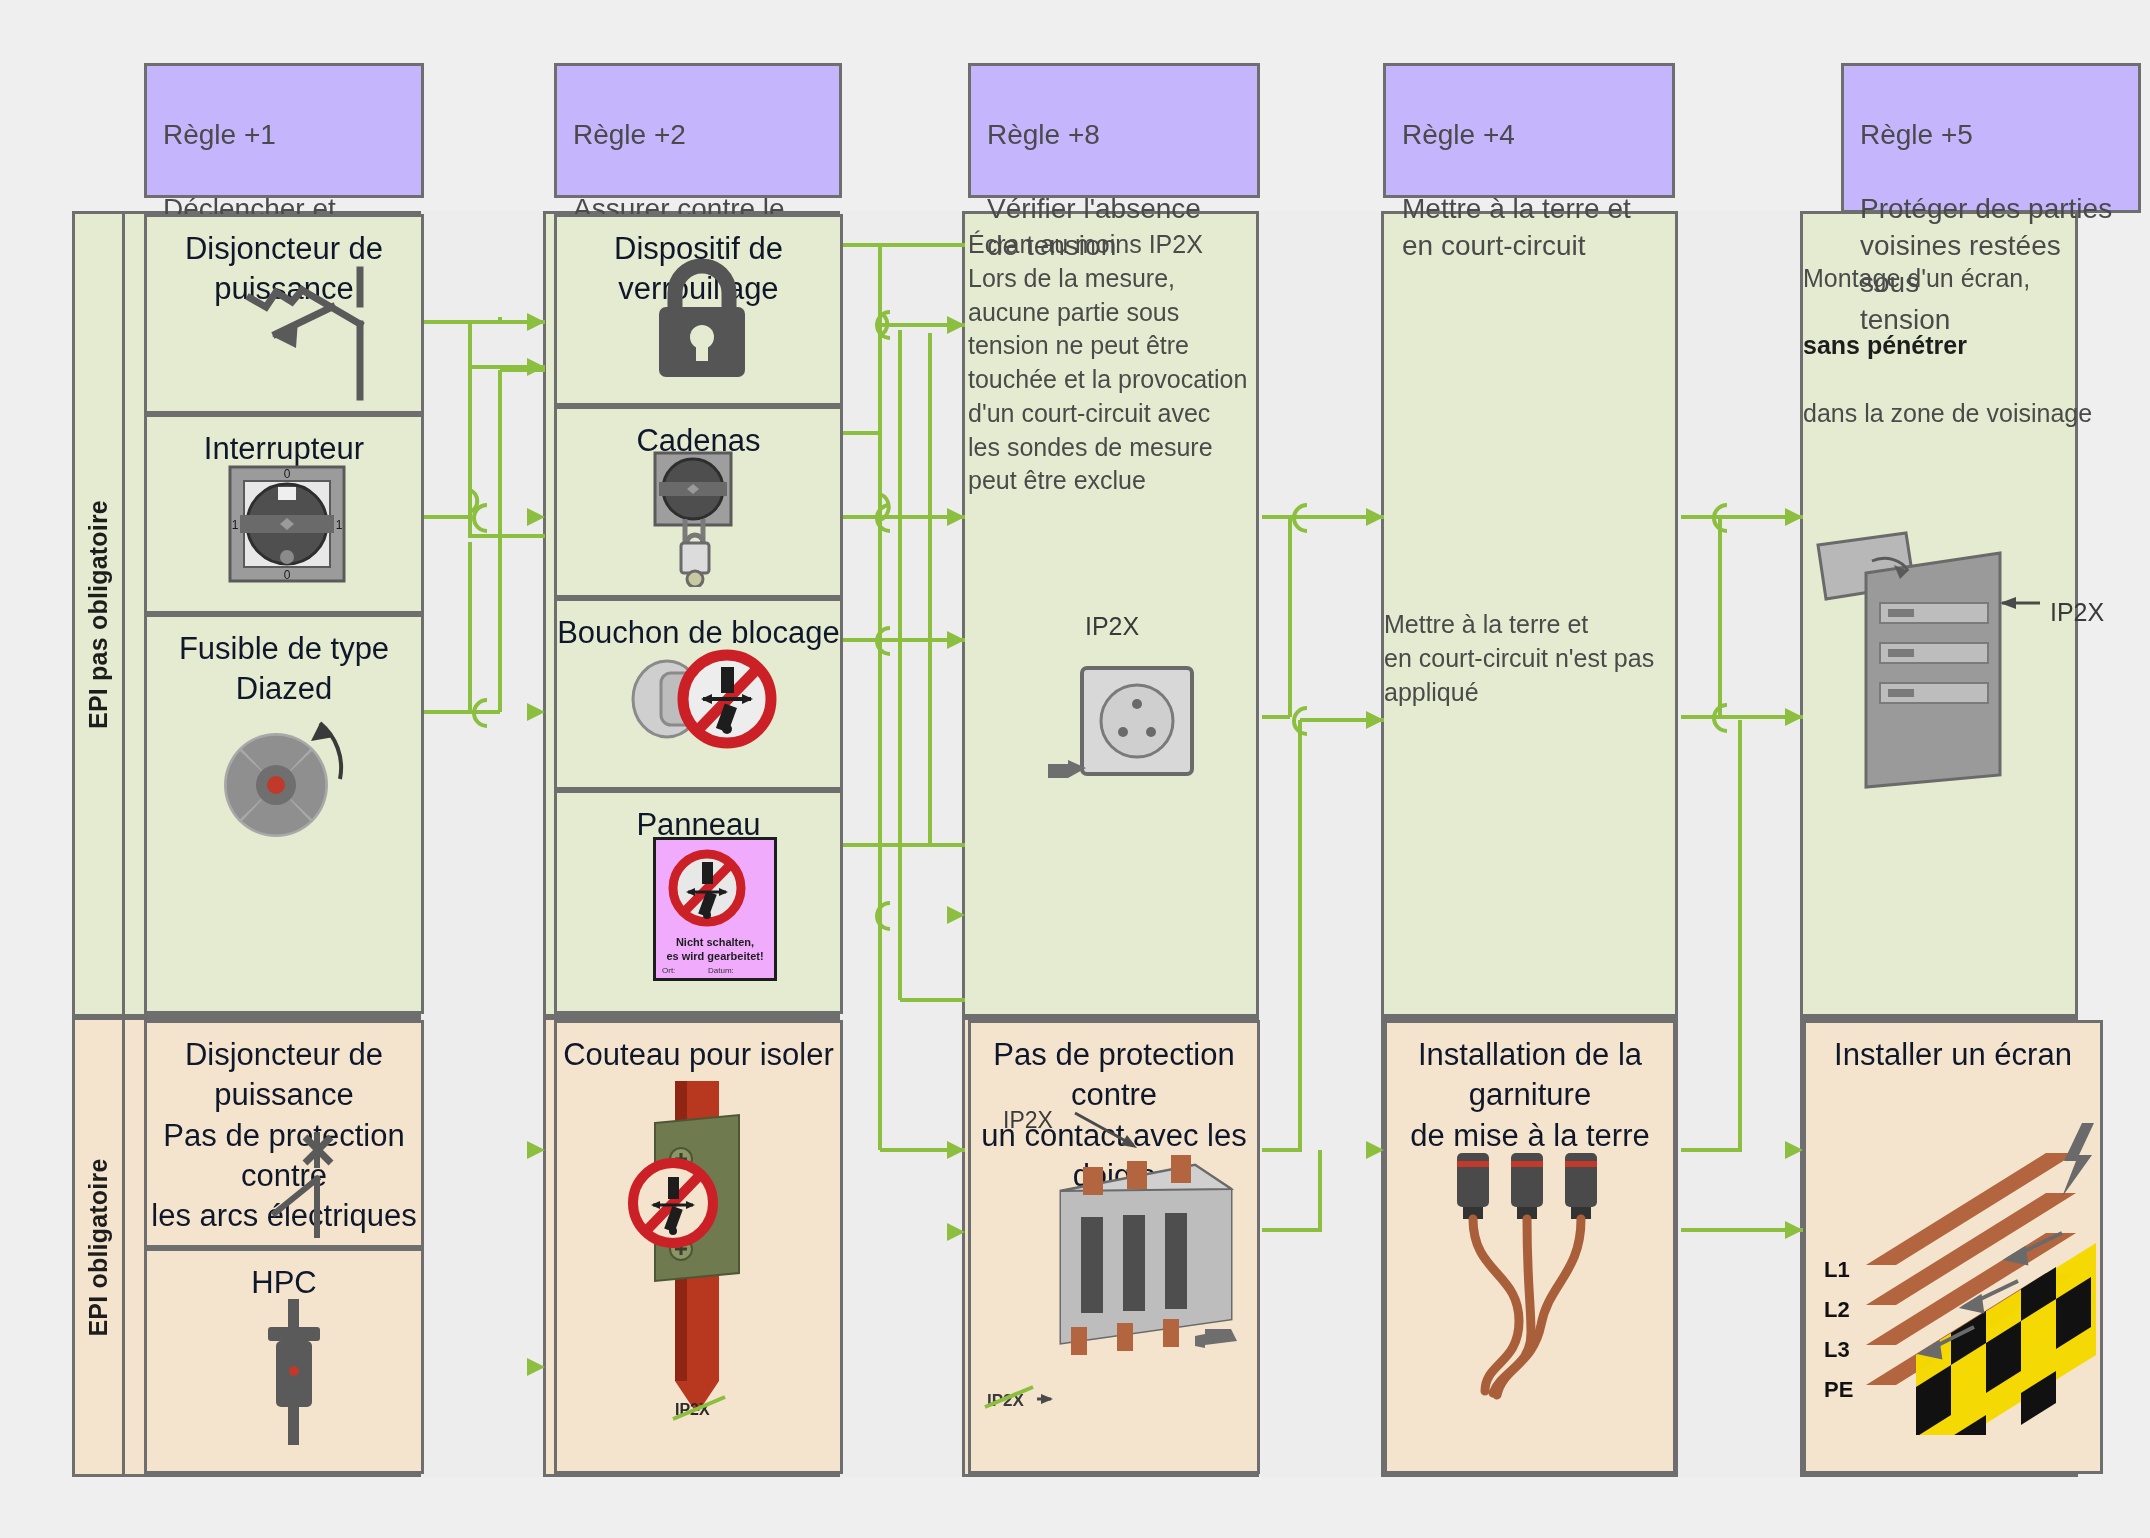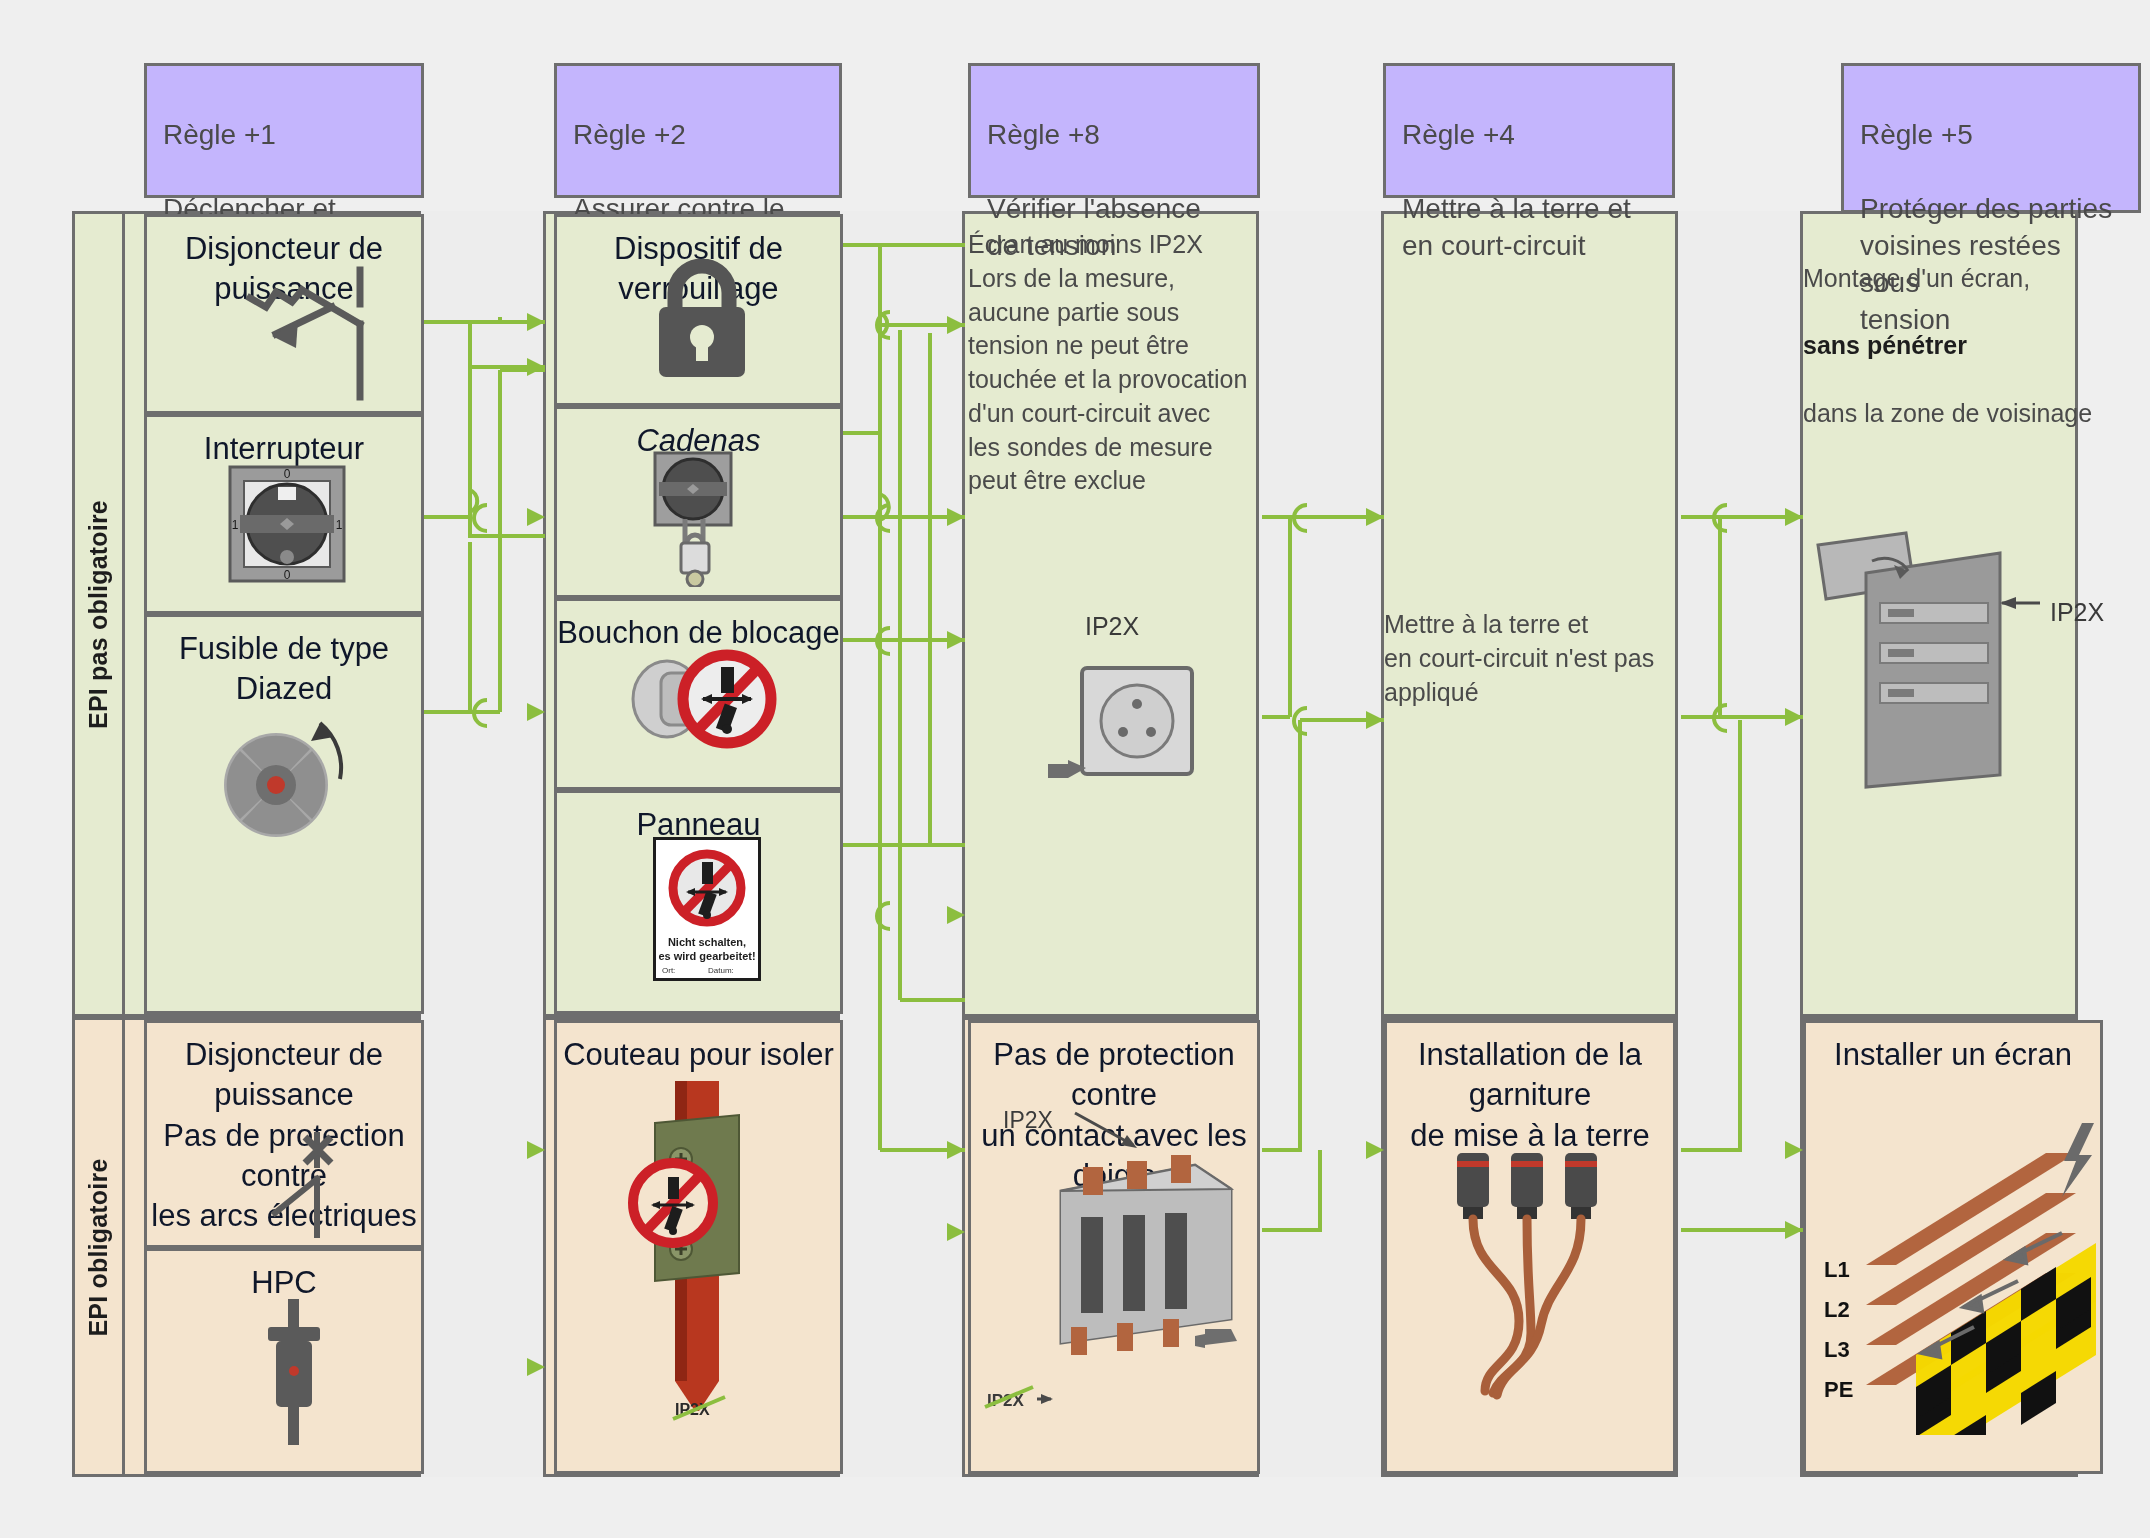--- a/index.html
+++ b/index.html
@@ -247,21 +247,21 @@
   <div class="cell green" style="left:554px; top:214px; width:289px; height:192px;">
     <div class="title">Dispositif de verrouillage</div>
     <svg width="110" height="120" style="position:absolute;left:90px;top:42px">
       <path d="M28 50 V34 a27 27 0 0 1 54 0 V50" stroke="#555" stroke-width="15" fill="none"></path>
       <rect x="12" y="48" width="86" height="70" rx="7" fill="#555"></rect>
       <circle cx="55" cy="78" r="12" fill="#e5ebd0"></circle>
       <rect x="49" y="78" width="12" height="24" fill="#e5ebd0"></rect>
     </svg>
   </div>
 
-  <div class="cell green" style="left:554px; top:406px; width:289px; height:192px;font-style:italic;">
+  <div class="cell green" style="left:554px; top:406px; width:289px; height:192px;">
     <div class="title">Cadenas</div>
     <svg width="140" height="140" style="position:absolute;left:76px;top:38px">
       <rect x="22" y="6" width="76" height="72" fill="#9e9e9e" stroke="#5a5a5a" stroke-width="3"></rect>
       <circle cx="60" cy="42" r="30" fill="#4e4e4e" stroke="#2e2e2e" stroke-width="3"></circle>
       <rect x="26" y="35" width="68" height="14" fill="#6a6a6a"></rect>
       <polygon points="60,37 66,42 60,47 54,42" fill="#9a9a9a"></polygon>
       <path d="M52 72 L52 96 M70 72 L70 96" stroke="#7a7a7a" stroke-width="5"></path>
       <path d="M54 96 a8 8 0 0 1 16 0" stroke="#777" stroke-width="5" fill="none"></path>
       <rect x="48" y="96" width="28" height="30" rx="3" fill="#dcdcdc" stroke="#6a6a6a" stroke-width="3"></rect>
       <circle cx="62" cy="132" r="8" fill="#c9c9a0" stroke="#6a6a6a" stroke-width="3"></circle>
@@ -279,21 +279,21 @@
       <rect x="102" y="64" width="13" height="26" fill="#1d1d1d" transform="rotate(20 108 74)"></rect>
       <circle cx="108" cy="88" r="5" fill="#1d1d1d"></circle>
       <path d="M84 58 H132" stroke="#1d1d1d" stroke-width="4"></path>
       <polygon points="82,58 93,53 93,63" fill="#1d1d1d"></polygon>
       <polygon points="134,58 123,53 123,63" fill="#1d1d1d"></polygon>
     </svg>
   </div>
 
   <div class="cell green" style="left:554px; top:790px; width:289px; height:224px;">
     <div class="title">Panneau</div>
-    <div style="position:absolute;left:96px;top:44px;width:108px;height:144px;background:#ffffff;border:3px solid #1d1d1d;">
+    <div style="position:absolute;left:96px;top:44px;width:124px;height:144px;background:#f0abfc;border:3px solid #1d1d1d;">
       <svg width="102" height="96" style="position:absolute;left:0;top:2px">
         <circle cx="51" cy="46" r="34" fill="#e8e8e8" stroke="#cc2027" stroke-width="9"></circle>
         <line x1="28" y1="70" x2="75" y2="22" stroke="#cc2027" stroke-width="9"></line>
         <rect x="46" y="20" width="11" height="22" fill="#1d1d1d"></rect>
         <rect x="46" y="50" width="11" height="24" fill="#1d1d1d" transform="rotate(20 51 62)"></rect>
         <circle cx="51" cy="73" r="4" fill="#1d1d1d"></circle>
         <path d="M32 50 H70" stroke="#1d1d1d" stroke-width="3"></path>
         <polygon points="30,50 39,46 39,54" fill="#1d1d1d"></polygon>
         <polygon points="72,50 63,46 63,54" fill="#1d1d1d"></polygon>
       </svg>

